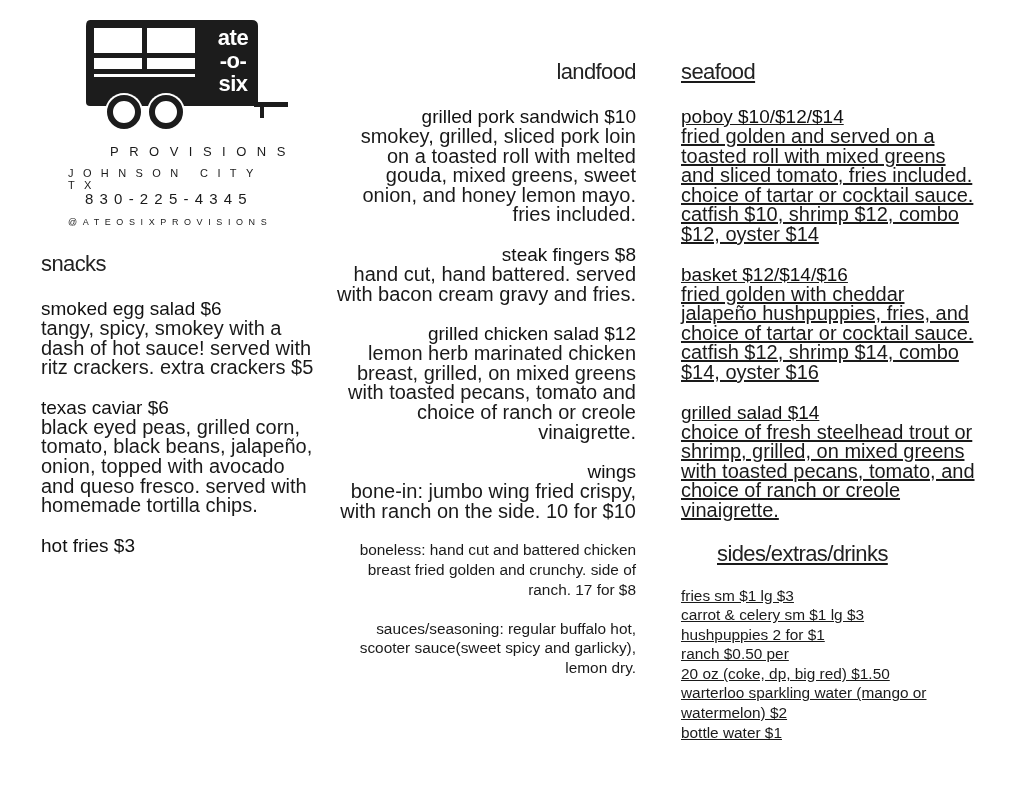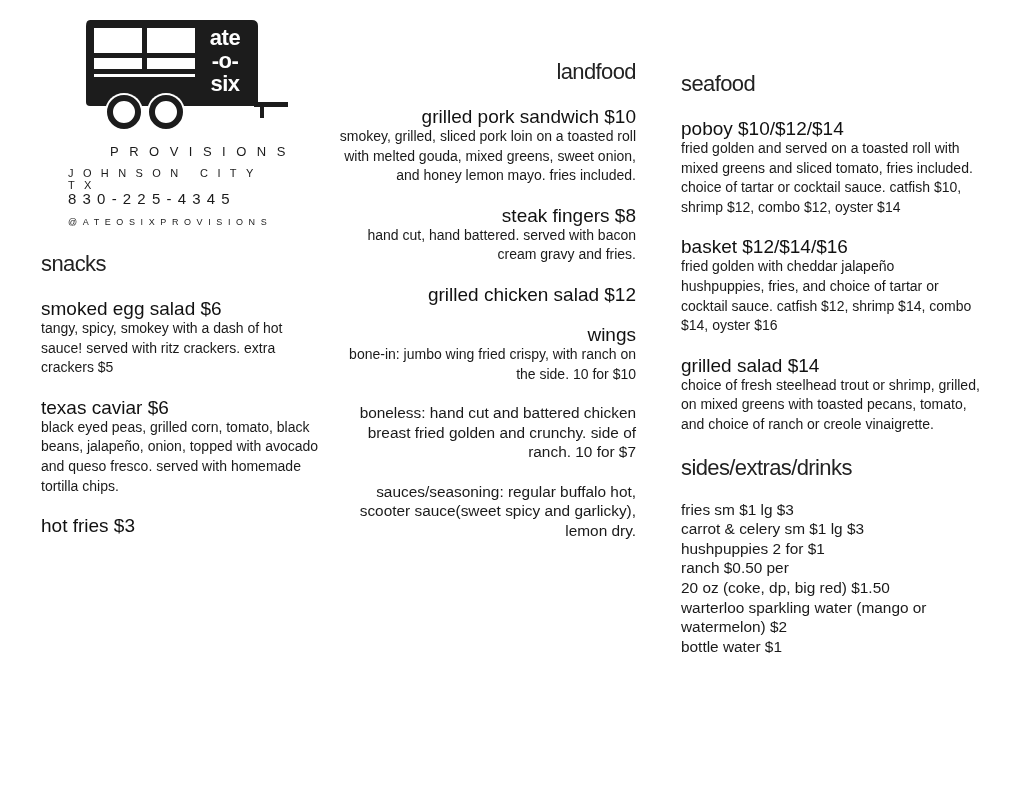--- a/index.html
+++ b/index.html
@@ -1,36 +1,36 @@
 <!DOCTYPE html>
 <html><head>
   <meta charset="utf-8">
   <style>
     html, body { margin: 0; padding: 0; background: #ffffff; }
     body { width: 1024px; height: 791px; position: relative; overflow: hidden;
            font-family: "Liberation Sans", sans-serif; color: #1a1a1a; }
     .logo { position: absolute; left: 60px; top: 12px; width: 240px; }
     .trailer { position: absolute; left: 24px; top: 6px; }
-    .logo-text { position: absolute; left: 142px; top: 14px; width: 46px; text-align: center;
+    .logo-text { position: absolute; left: 150px; top: 14px; width: 46px; text-align: center;
                  color: #fff; font-family: "Liberation Sans", sans-serif; font-weight: bold;
                  font-size: 22px; line-height: 23px; letter-spacing: -0.5px; }
     .prov { position: absolute; top: 132px; left: 26px; font-size: 13px; letter-spacing: 10.5px; color:#1a1a1a;margin-left:24px; }
     .city { position: absolute; top: 155px; left: 8px; font-size: 11px; letter-spacing: 9.4px; color:#1a1a1a; }
-    .phone { position: absolute; top: 178px; left: 8px; font-size: 15px; letter-spacing: 6.2px; color:#1a1a1a; }
+    .phone { position: absolute; top: 178px; left: 25px; font-size: 15px; letter-spacing: 6.2px; color:#1a1a1a; }
     .handle { position: absolute; top: 205px; left: 8px; font-size: 9px; letter-spacing: 5.6px; color:#1a1a1a; }
 
     .col { position: absolute; }
     .col1 { left: 41px; top: 250px; width: 280px; }
     .col2 { left: 336px; top: 58px; width: 300px; text-align: right; }
-    .col3 { left: 681px; top: 70px; width: 300px; }
+    .col3 { left: 681px; top: 58px; width: 300px; text-decoration: underline; }
 
     .section-title { font-size: 22px; letter-spacing: -0.6px; color: #222; margin: 0 0 20px 0; line-height: 28px; }
     .item { margin-bottom: 19px; }
     .item-name { font-size: 19px; line-height: 21px; color: #111; }
-    .item-desc { font-size: 14px; line-height: 19.6px; color: #1a1a1a; }
+    .item-desc { font-size: 20px; line-height: 19.6px; color: #1a1a1a; }
     .para { font-size: 15.4px; line-height: 19.6px; color: #1a1a1a; margin-bottom: 19.6px; }
     .sides-list { font-size: 15.4px; line-height: 19.6px; color: #1a1a1a; }
   </style>
 </head>
 <body>
 
 <div class="logo">
   <svg class="trailer" width="205" height="120" viewBox="0 0 205 120">
 
     <path d="M6 2 H168 Q174 2 174 8 V88 H6 Q2 88 2 84 V8 Q2 2 6 2 Z" fill="#1c1c1c"></path>
@@ -81,46 +81,47 @@
   <div class="item">
     <div class="item-name">grilled pork sandwich $10</div>
     <div class="item-desc">smokey, grilled, sliced pork loin on a toasted roll with melted gouda, mixed greens, sweet onion, and honey lemon mayo. fries included.</div>
   </div>
   <div class="item">
     <div class="item-name">steak fingers $8</div>
     <div class="item-desc">hand cut, hand battered. served with bacon cream gravy and fries.</div>
   </div>
   <div class="item">
     <div class="item-name">grilled chicken salad $12</div>
+    <div class="item-desc">lemon herb marinated chicken breast, grilled, on mixed greens with toasted pecans, tomato and choice of ranch or creole vinaigrette.</div>
   </div>
   <div class="item">
     <div class="item-name">wings</div>
     <div class="item-desc">bone-in: jumbo wing fried crispy, with ranch on the side. 10 for $10</div>
   </div>
-  <div class="para">boneless: hand cut and battered chicken breast fried golden and crunchy. side of ranch. 10 for $7</div>
+  <div class="para">boneless: hand cut and battered chicken breast fried golden and crunchy. side of ranch. 17 for $8</div>
   <div class="para">sauces/seasoning: regular buffalo hot, scooter sauce(sweet spicy and garlicky), lemon dry.</div>
 </div>
 
 <div class="col col3">
   <div class="section-title">seafood</div>
   <div class="item">
     <div class="item-name">poboy $10/$12/$14</div>
     <div class="item-desc">fried golden and served on a toasted roll with mixed greens and sliced tomato, fries included. choice of tartar or cocktail sauce. catfish $10, shrimp $12, combo $12, oyster $14</div>
   </div>
   <div class="item">
     <div class="item-name">basket $12/$14/$16</div>
     <div class="item-desc">fried golden with cheddar jalapeño hushpuppies, fries, and choice of tartar or cocktail sauce. catfish $12, shrimp $14, combo $14, oyster $16</div>
   </div>
   <div class="item">
     <div class="item-name">grilled salad $14</div>
     <div class="item-desc">choice of fresh steelhead trout or shrimp, grilled, on mixed greens with toasted pecans, tomato, and  choice of ranch or creole vinaigrette.</div>
   </div>
 
   <div>
-    <div class="section-title" style="margin-bottom:18px;">sides/extras/drinks</div>
+    <div class="section-title" style="margin-bottom:18px;margin-left:36px;">sides/extras/drinks</div>
     <div class="sides-list">
       <div>fries sm $1 lg $3</div>
       <div>carrot &amp; celery sm $1 lg $3</div>
       <div>hushpuppies 2 for $1</div>
       <div>ranch $0.50 per</div>
       <div>20 oz (coke, dp, big red) $1.50</div>
       <div>warterloo sparkling water (mango or watermelon) $2</div>
       <div>bottle water $1</div>
     </div>
   </div>

